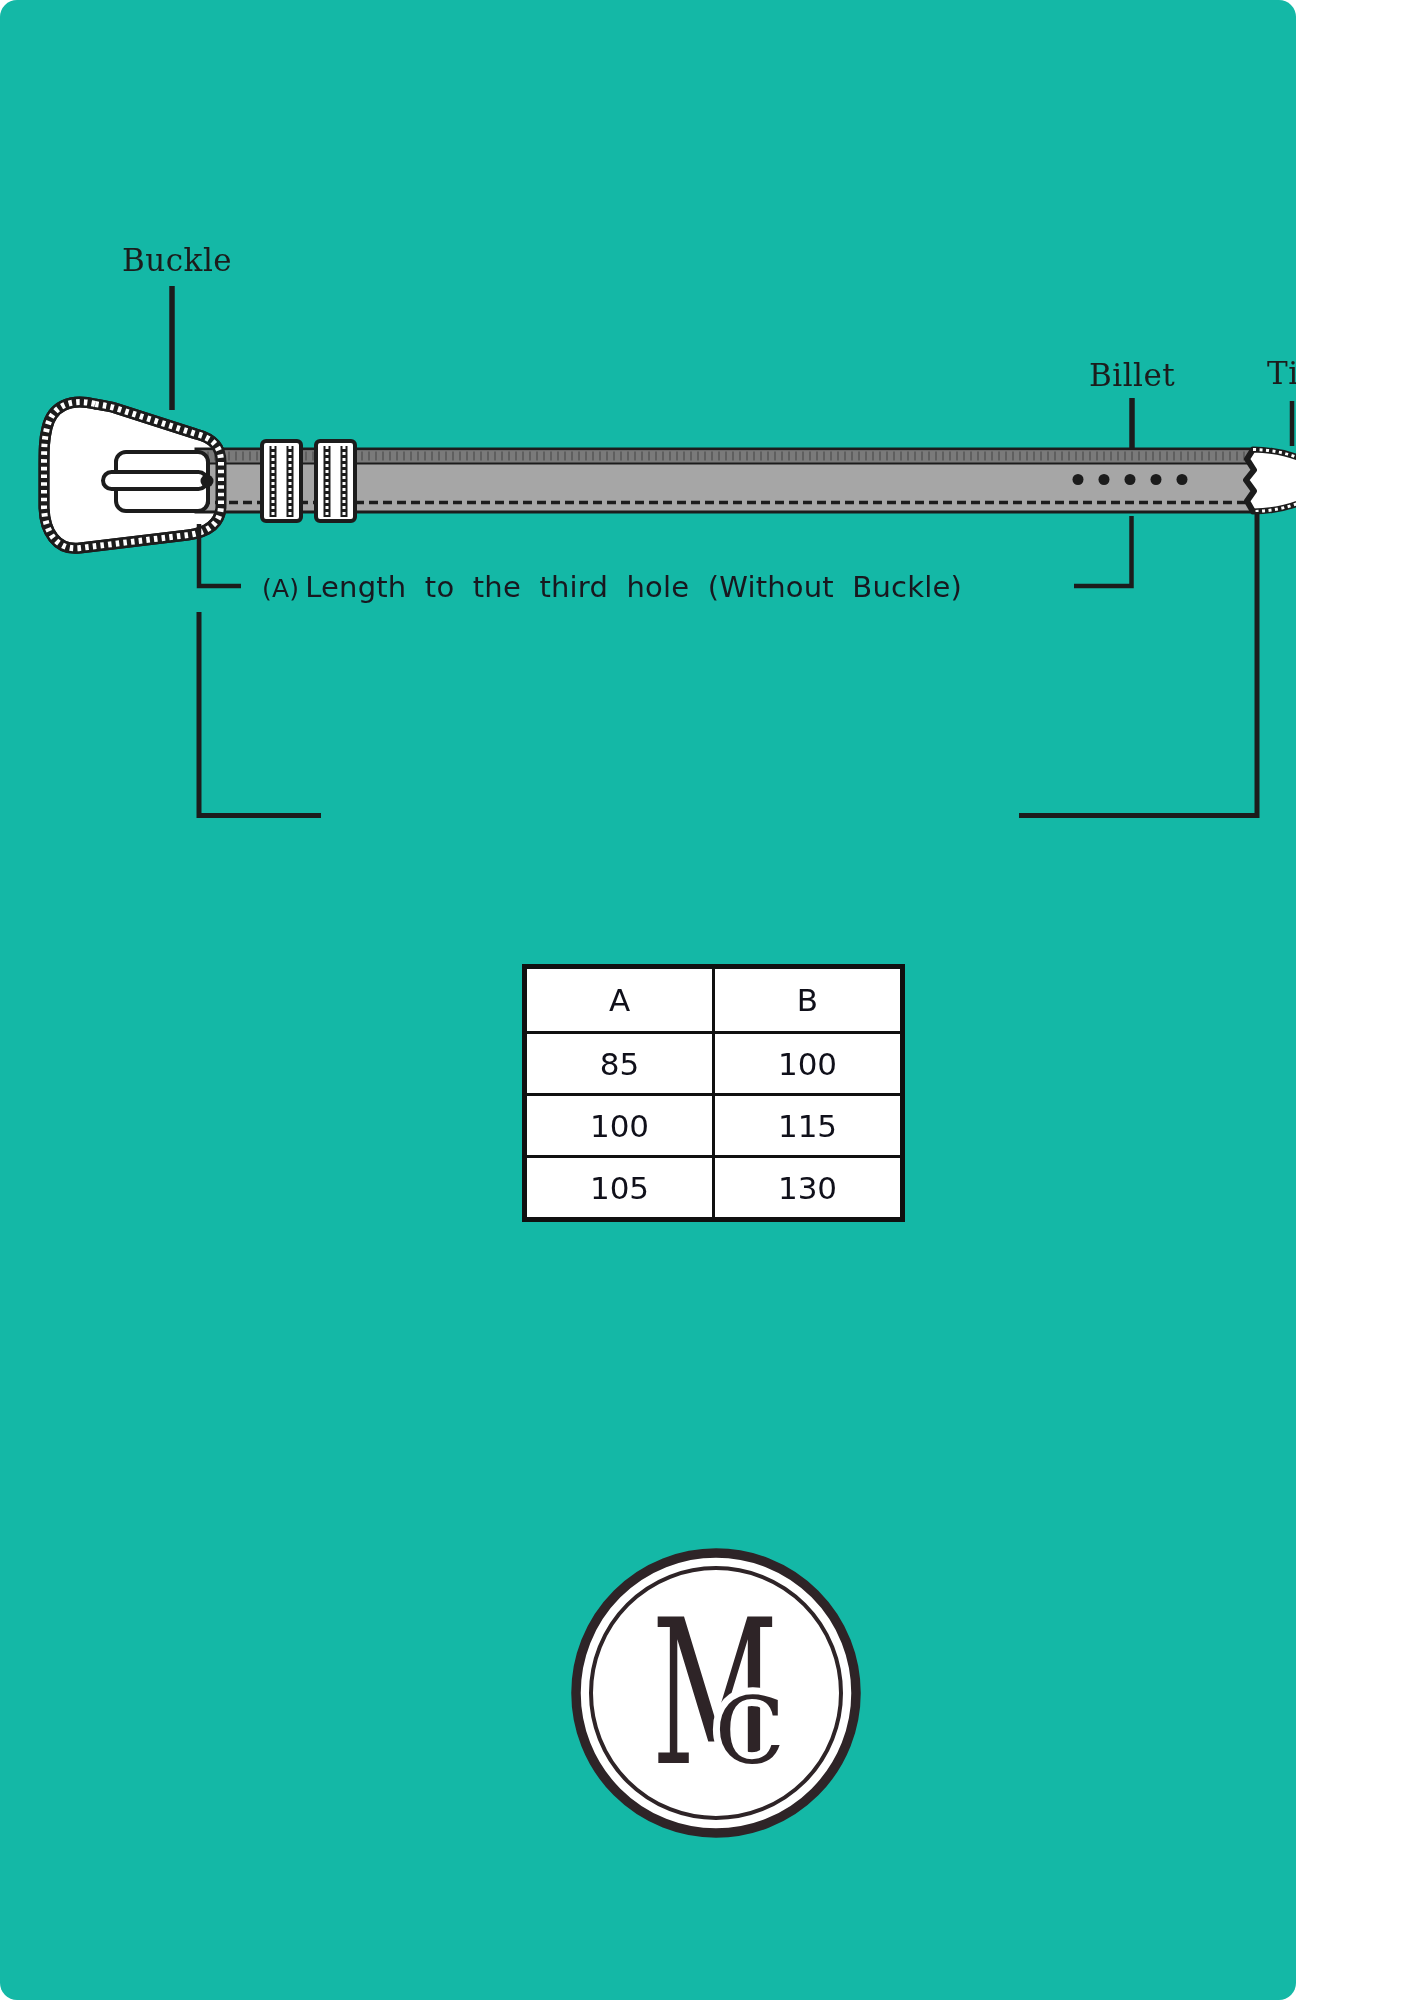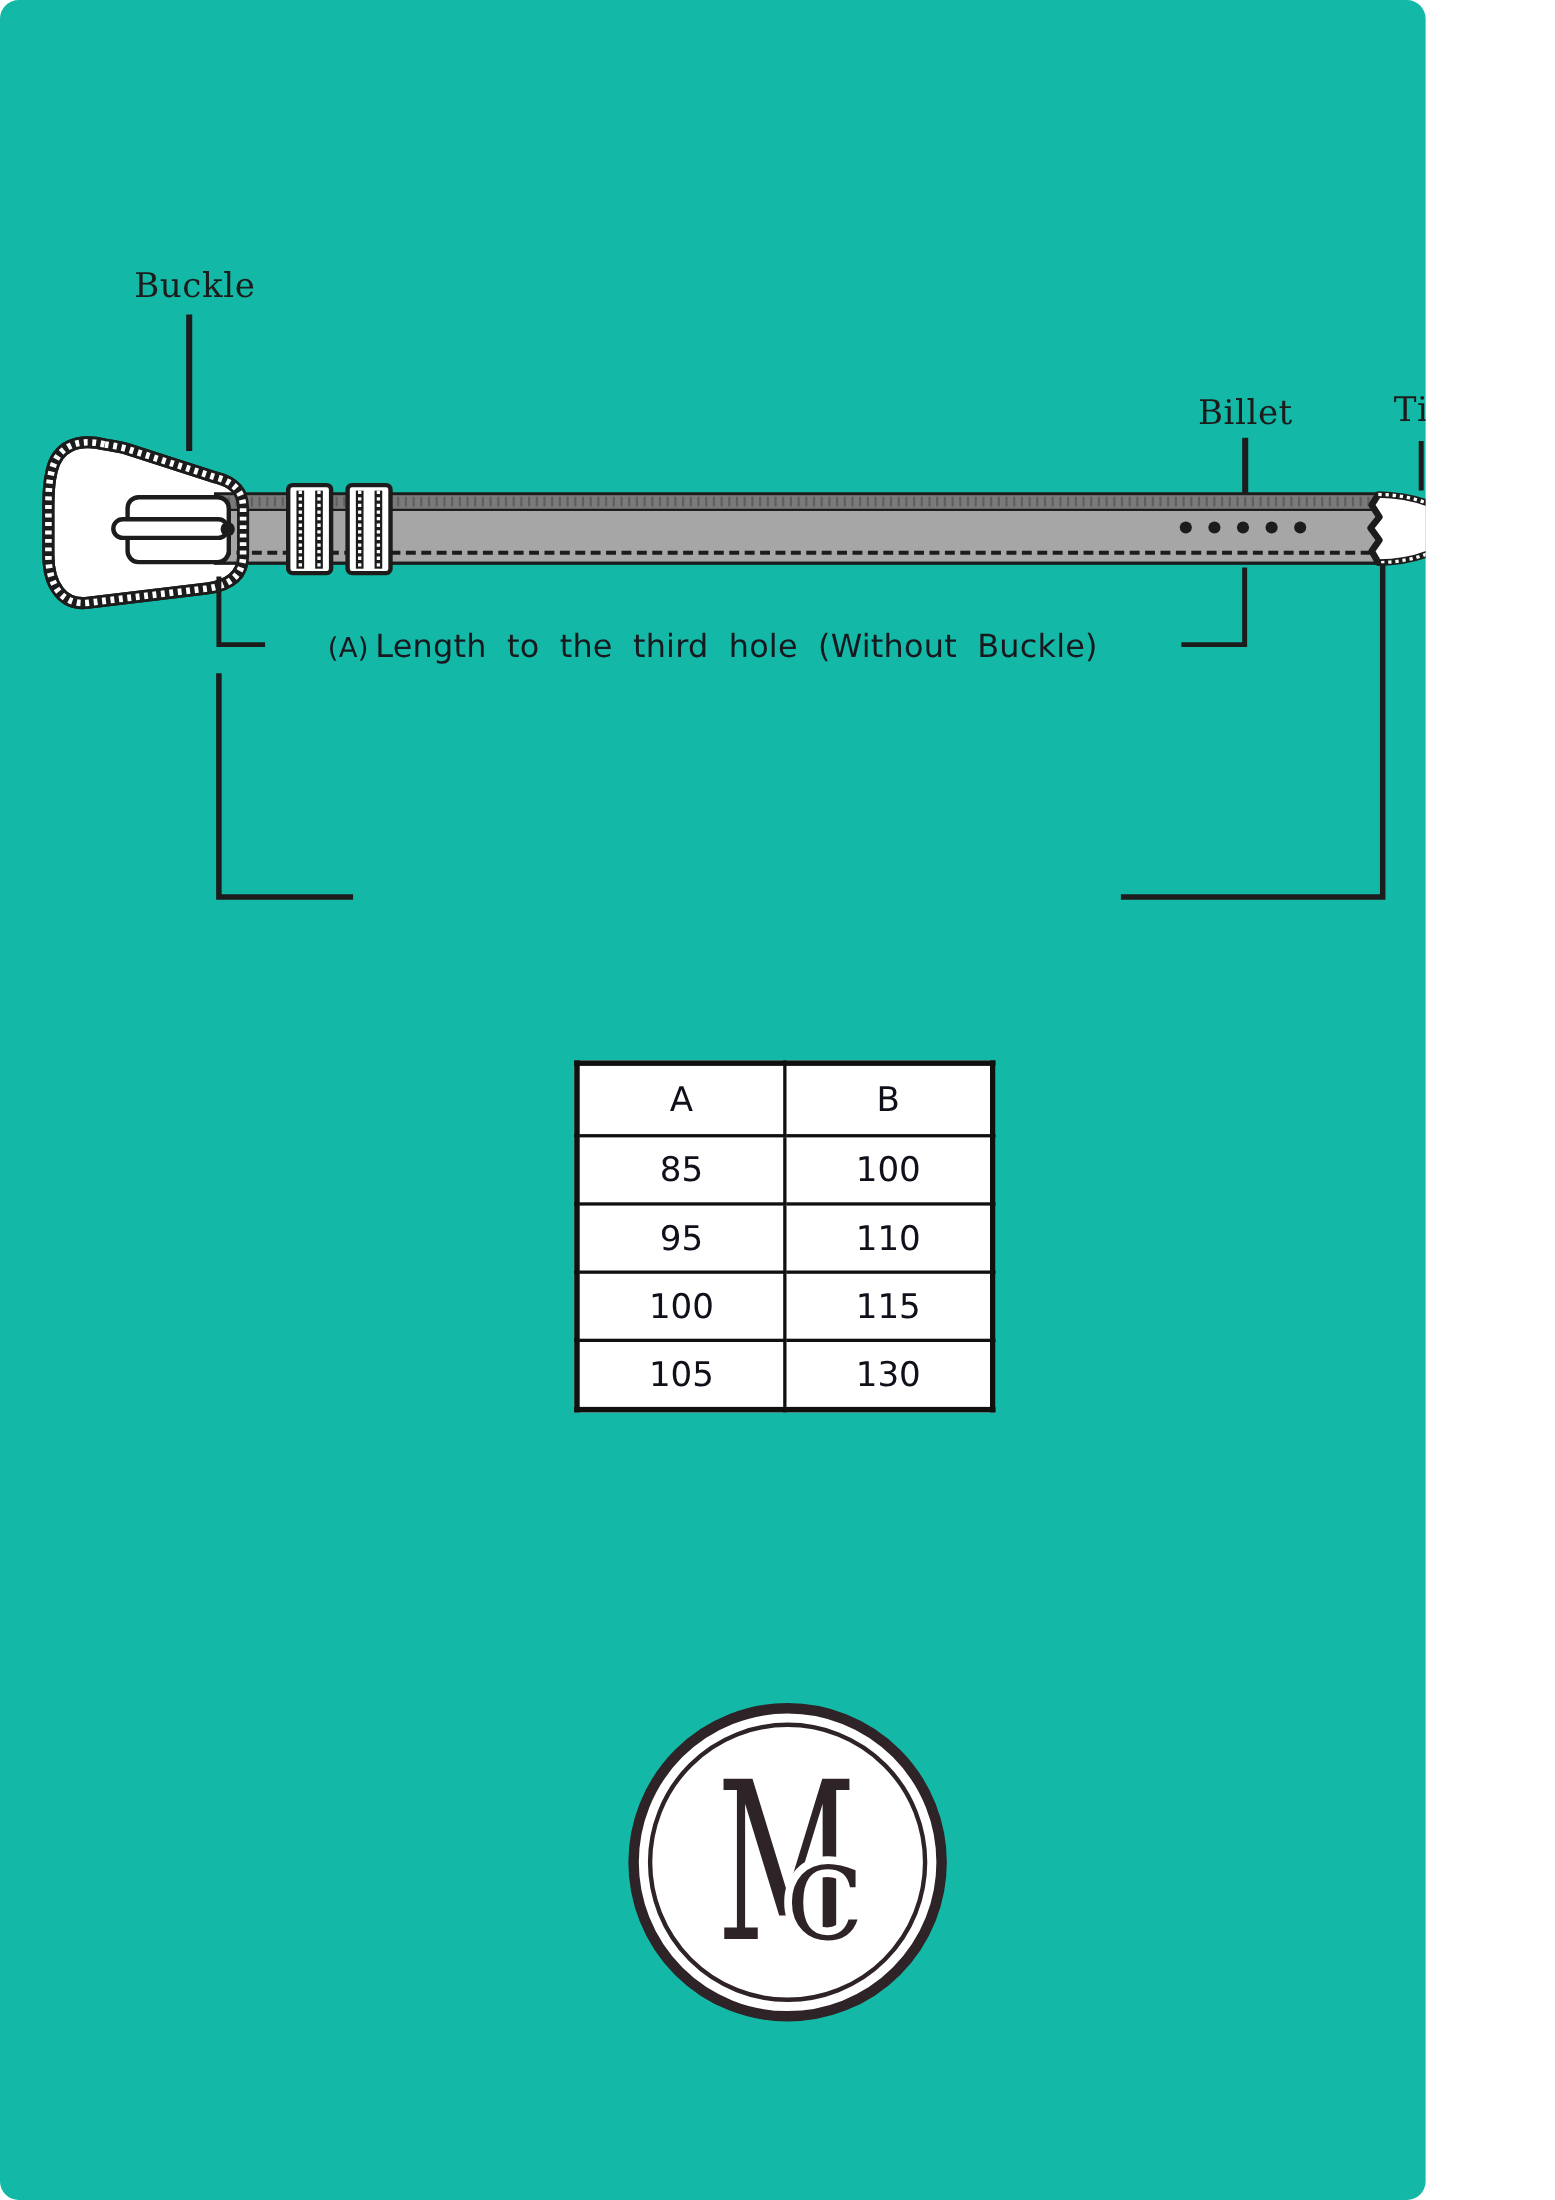--- a/index.html
+++ b/index.html
@@ -99,40 +99,36 @@
       <polyline points="1019,815.5 1257,815.5 1257,512"></polyline>
     </g>
   </svg>
 
   <div class="abs serif-label" style="left:122px;top:242px;">Buckle</div>
 
   <div class="abs serif-label" style="left:1077px;top:357px;margin-left:12px;">Billet</div>
 
   <div class="abs serif-label" style="left:1267px;top:355px;">Tip</div>
 
-  <div class="abs note" style="left:262px;top:570px;margin-left:36px;">
+  <div class="abs note" style="left:262px;top:570px;">
     <span class="tag">(A)</span><span>Length to the third hole (Without Buckle)</span>
   </div>
 
 
   <table class="size abs" style="left:522px;top:964px;">
     <thead>
       <tr>
         <th>A</th>
         <th>B</th>
       </tr>
     </thead>
     <tbody>
       <tr>
         <td>85</td>
         <td>100</td>
-      </tr>
-      <tr>
-        <td>95</td>
-        <td>110</td>
       </tr>
       <tr>
         <td>100</td>
         <td>115</td>
       </tr>
       <tr>
         <td>105</td>
         <td>130</td>
       </tr>
     </tbody>

